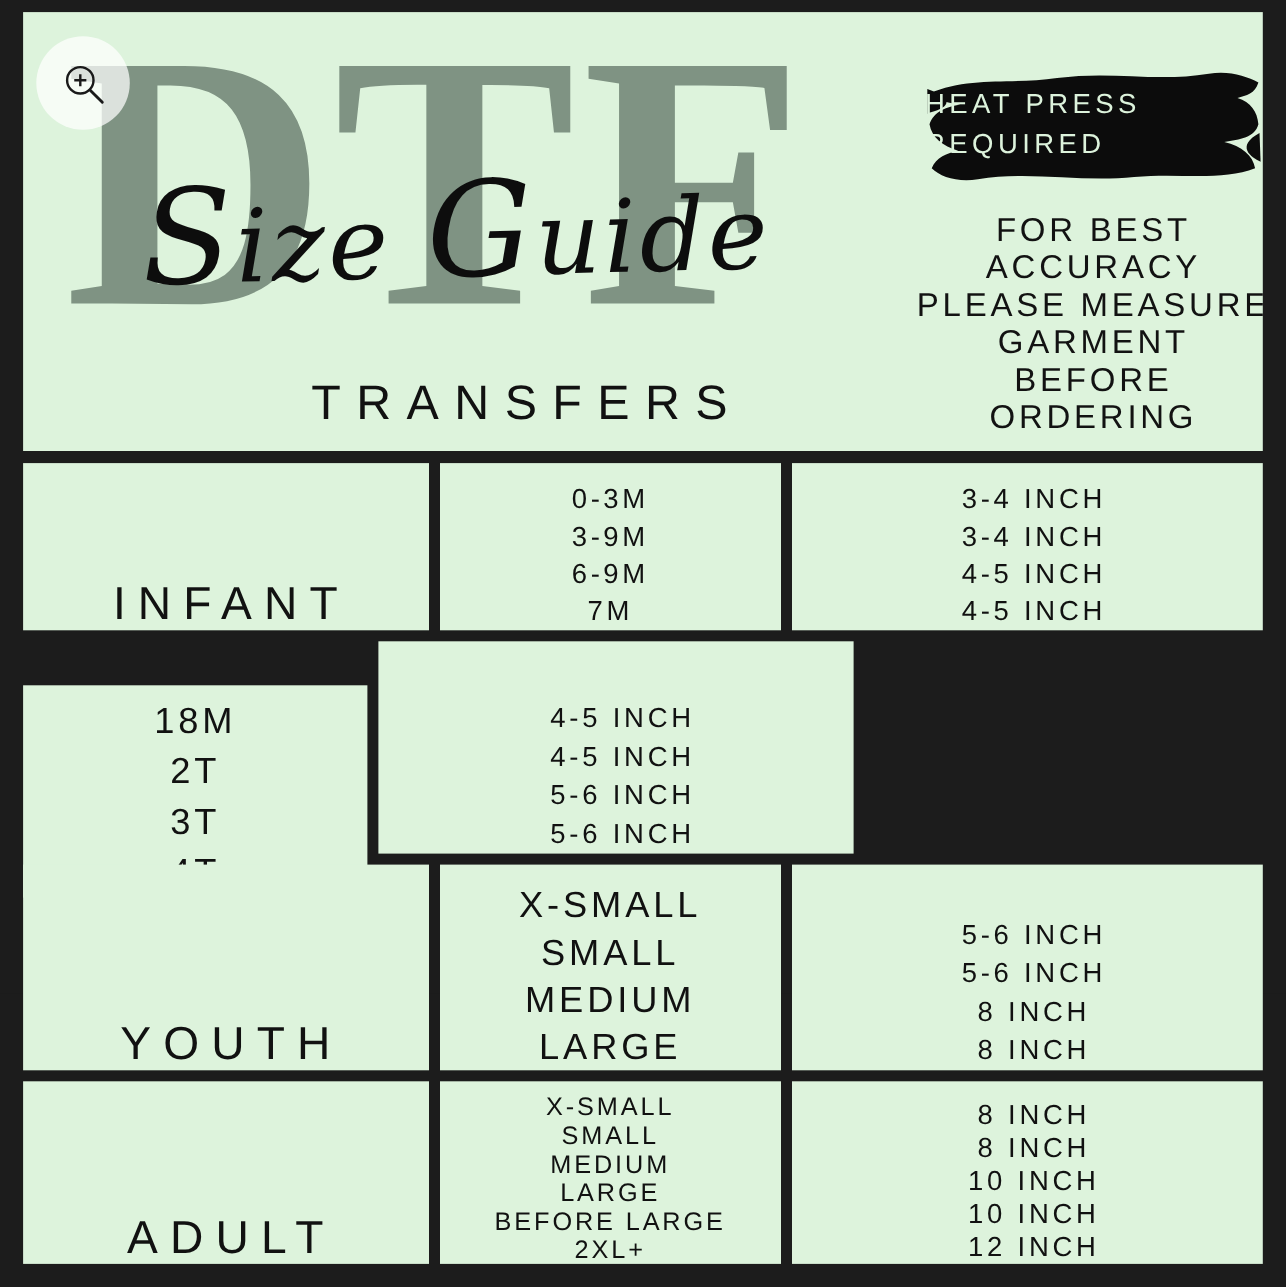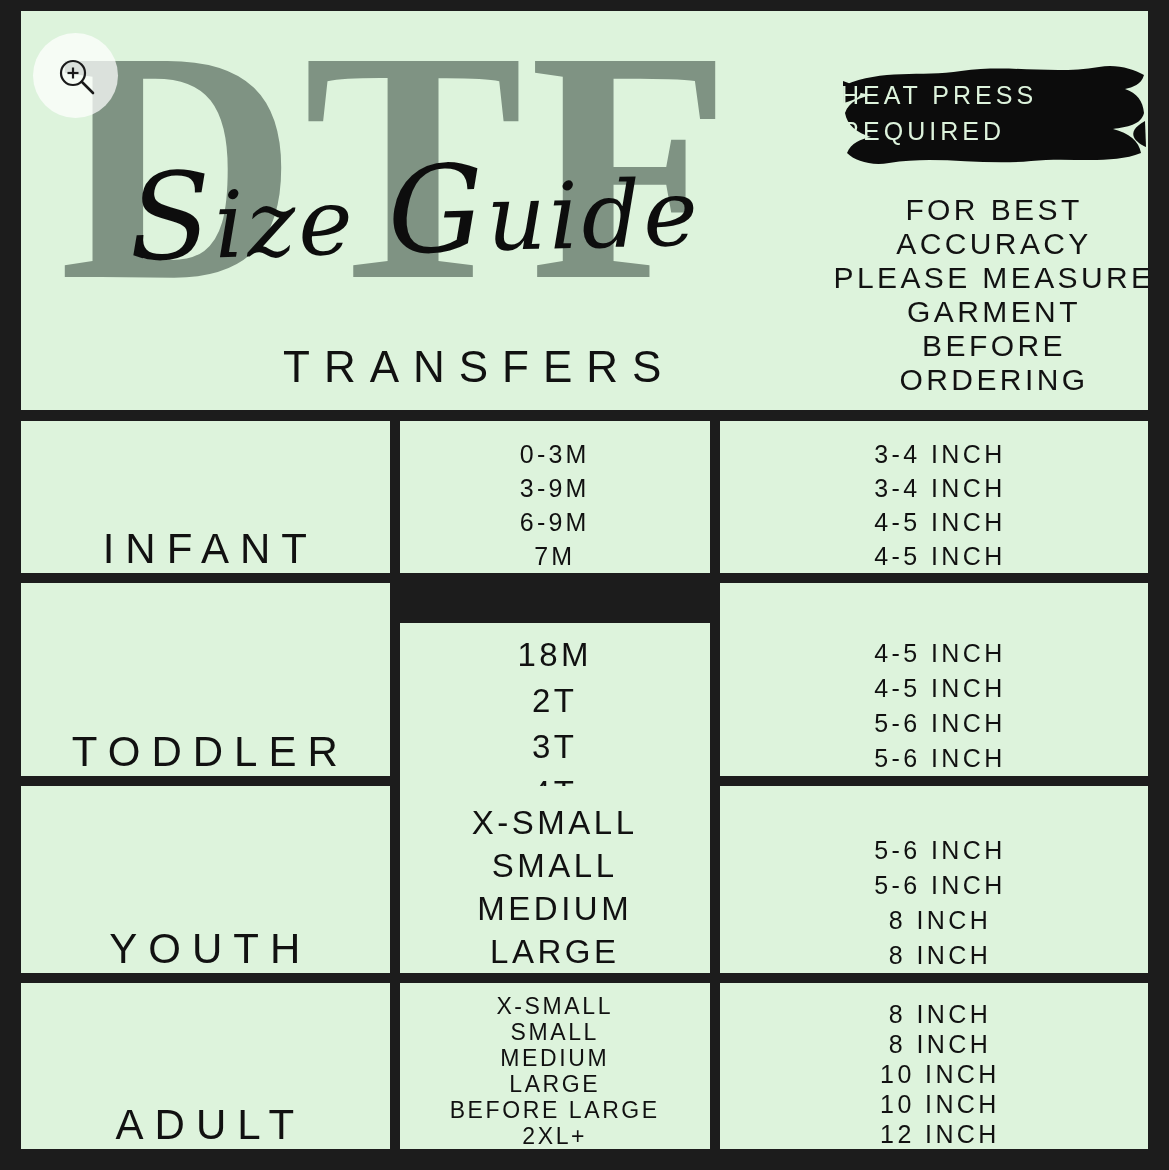--- a/index.html
+++ b/index.html
@@ -236,23 +236,20 @@
         <div class="stack in">
           <div>3-4 INCH</div>
           <div>3-4 INCH</div>
           <div>4-5 INCH</div>
           <div>4-5 INCH</div>
         </div>
       </div>
     </div>
 
     <div class="row r-toddler" style="top:162px; height:193px;">
-      <div class="cell cat" style="height:193px;">
-        <span class="cat-label">TODDLER</span>
-      </div>
       <div class="cell size" style="height:193px;margin-top:40px;">
         <div class="stack sz">
           <div>18M</div>
           <div>2T</div>
           <div>3T</div>
           <div>4T</div>
         </div>
       </div>
       <div class="cell inch" style="height:193px;">
         <div class="stack in">

